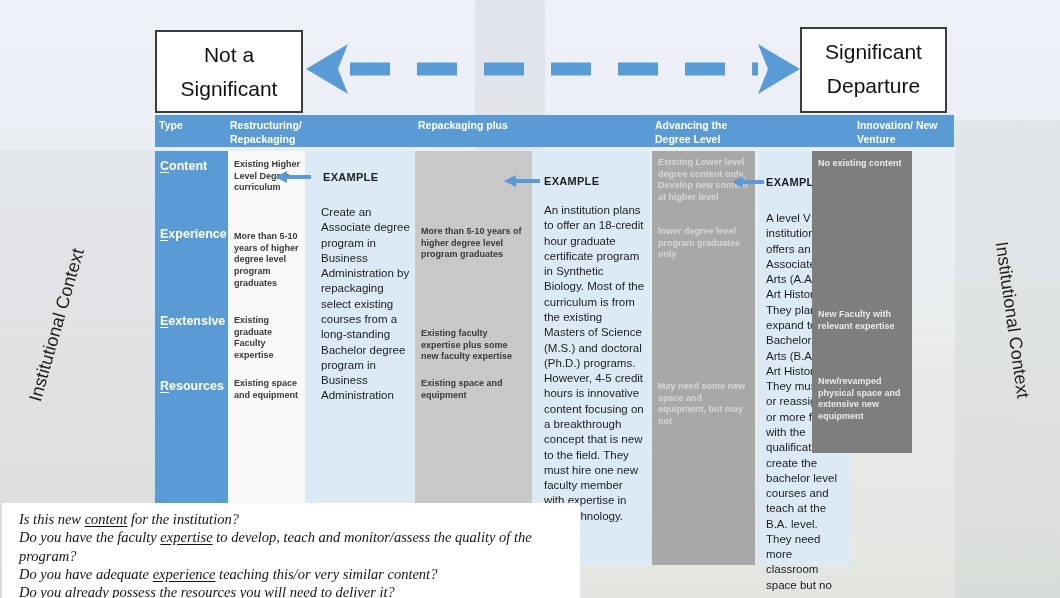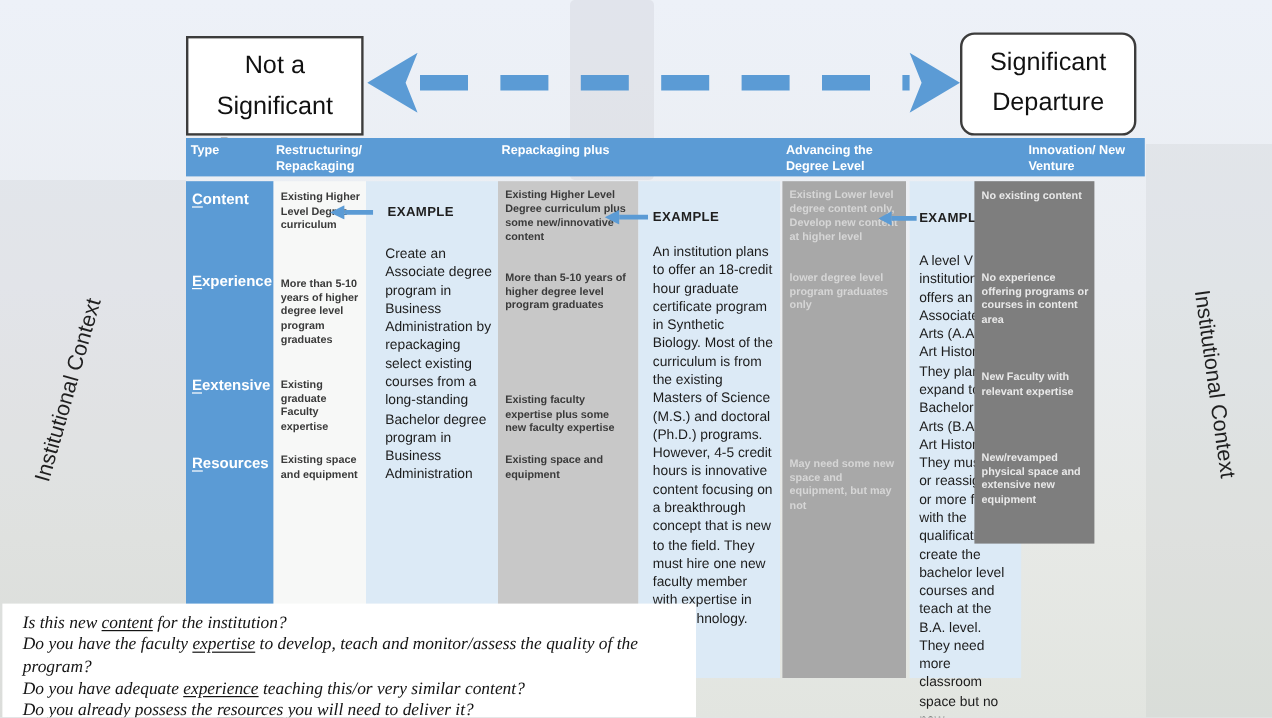--- a/index.html
+++ b/index.html
@@ -23,21 +23,21 @@
   .side-right{left:1012px;top:320px;transform:translate(-50%,-50%) rotate(82deg);}
 
   
   .scale-box{
     position:absolute;background:#ffffff;border:2px solid #3c3c3c;
     display:flex;align-items:flex-start;justify-content:center;
     text-align:center;font-size:21px;color:#111;line-height:1.62;
     box-sizing:border-box;padding-top:6px;
   }
   .box-left{left:155px;top:30px;width:148px;height:83px;}
-  .box-right{left:800px;top:27px;width:147px;height:86px;border-radius:12px;}
+  .box-right{left:800px;top:27px;width:147px;height:86px;}
 
   .spectrum-arrow{position:absolute;left:306px;top:44px;}
 
   
   .thead{
     position:absolute;left:155px;top:115px;width:799px;height:32px;
     background:#5b9bd5;
   }
   .th{
     position:absolute;top:4px;color:#ffffff;font-weight:bold;
@@ -129,21 +129,20 @@
   <div class="col x1">
     <svg class="ex-arrow" style="left:-30px;top:20px;" width="36" height="12" viewBox="0 0 36 12">
       <line x1="12" y1="6" x2="36" y2="6" stroke="#5b9bd5" stroke-width="4"></line>
       <polygon points="12,0 0,6 12,12" fill="#5b9bd5"></polygon>
     </svg>
     <span class="ex-label" style="left:18px;top:20px;">EXAMPLE</span>
     <div class="ex-body" style="left:16px;top:54px;width:90px;">Create an Associate degree program in Business Administration by repackaging select existing courses from a long-standing Bachelor degree program in Business Administration</div>
   </div>
 
   <div class="col c2">
-    <div class="cell" style="top:6px;">Existing Higher Level Degree curriculum plus some new/innovative content</div>
     <div class="cell" style="top:75px;">More than 5-10 years of higher degree level program graduates</div>
     <div class="cell" style="top:177px;">Existing faculty expertise plus some new faculty expertise</div>
     <div class="cell" style="top:227px;">Existing space and equipment</div>
   </div>
 
   <div class="col x2">
     <svg class="ex-arrow" style="left:-28px;top:24px;" width="36" height="12" viewBox="0 0 36 12">
       <line x1="12" y1="6" x2="36" y2="6" stroke="#5b9bd5" stroke-width="4"></line>
       <polygon points="12,0 0,6 12,12" fill="#5b9bd5"></polygon>
     </svg>
@@ -161,21 +160,20 @@
     <svg class="ex-arrow" style="left:-26px;top:25px;" width="32" height="12" viewBox="0 0 32 12">
       <line x1="11" y1="6" x2="32" y2="6" stroke="#5b9bd5" stroke-width="4"></line>
       <polygon points="11,0 0,6 11,12" fill="#5b9bd5"></polygon>
     </svg>
     <span class="ex-label" style="left:8px;top:25px;">EXAMPLE</span>
     <div class="ex-body" style="left:8px;top:60px;width:80px;">A level V institution offers an Associate of Arts (A.A.) in Art History.  They plan to expand to a Bachelor of Arts (B.A.) in Art History.  They must hire or reassign one or more faculty with the qualifications to create the bachelor level courses and teach at the B.A. level.  They need more classroom space but no new equipment.</div>
   </div>
 
   <div class="col c4">
     <div class="cell" style="top:7px;">No existing content</div>
-    <div class="cell" style="top:75px;">No experience offering programs or courses in content area</div>
     <div class="cell" style="top:158px;">New Faculty with relevant expertise</div>
     <div class="cell" style="top:225px;">New/revamped physical space and extensive new equipment</div>
   </div>
 
   <div class="qbox">
     <div><span>Is this new </span><u>content</u><span> for the institution?</span></div>
     <div><span>Do you have the faculty </span><u>expertise</u><span> to develop, teach and monitor/assess the quality of the program?</span></div>
     <div><span>Do you have adequate </span><u>experience</u><span> teaching this/or very similar content?</span></div>
     <div><span>Do you already possess the </span><u>resources</u><span> you will need to deliver it?</span></div>
   </div>

